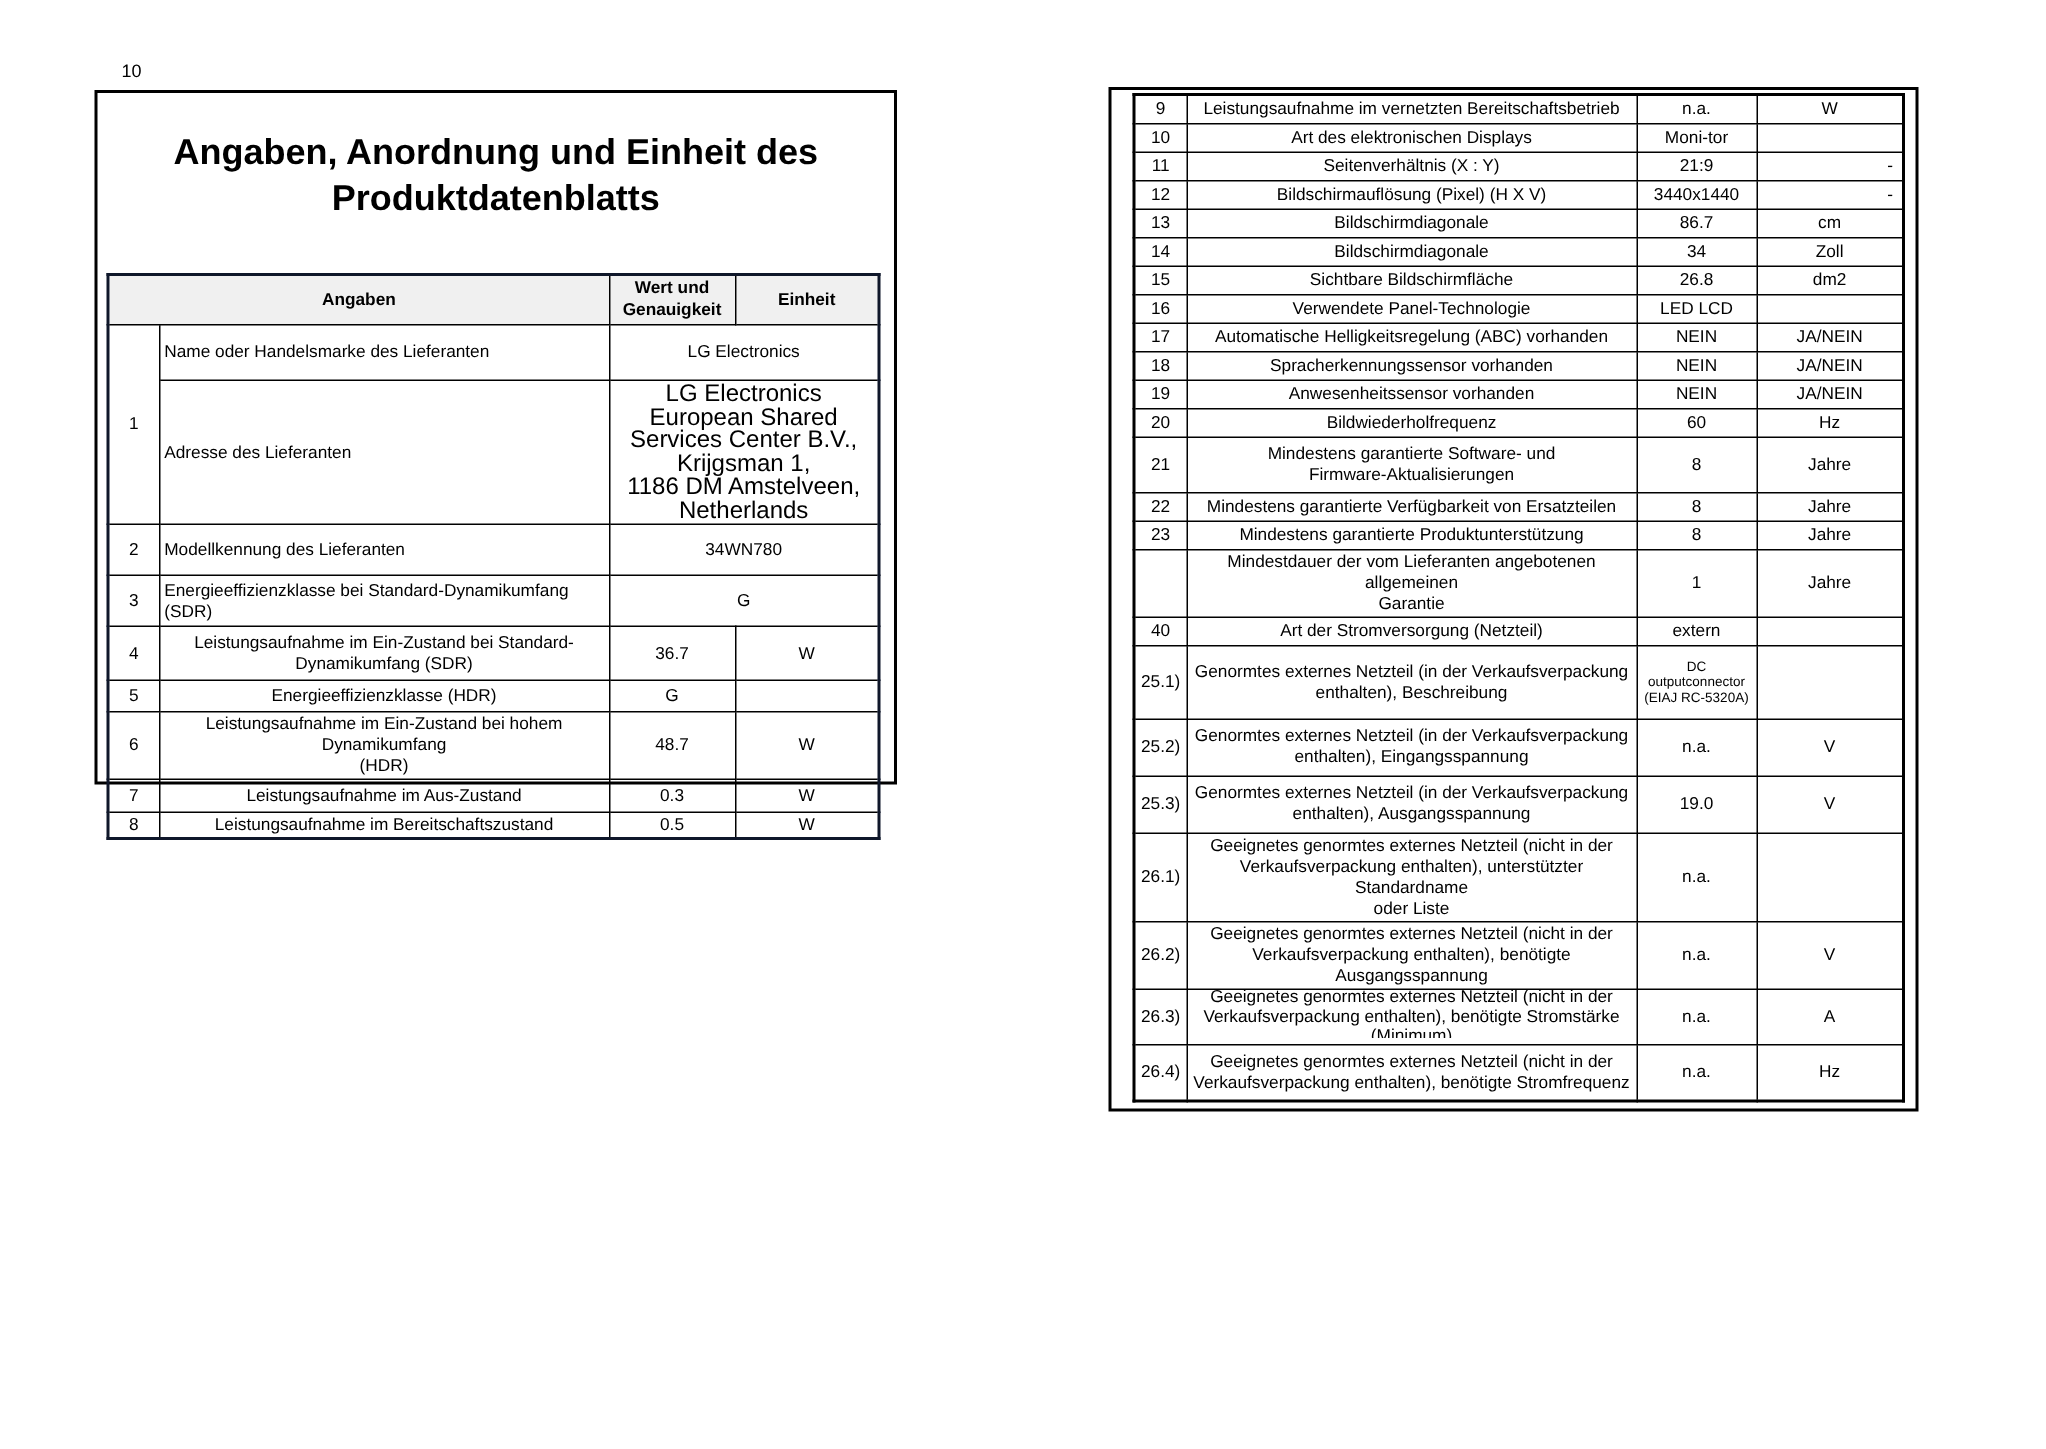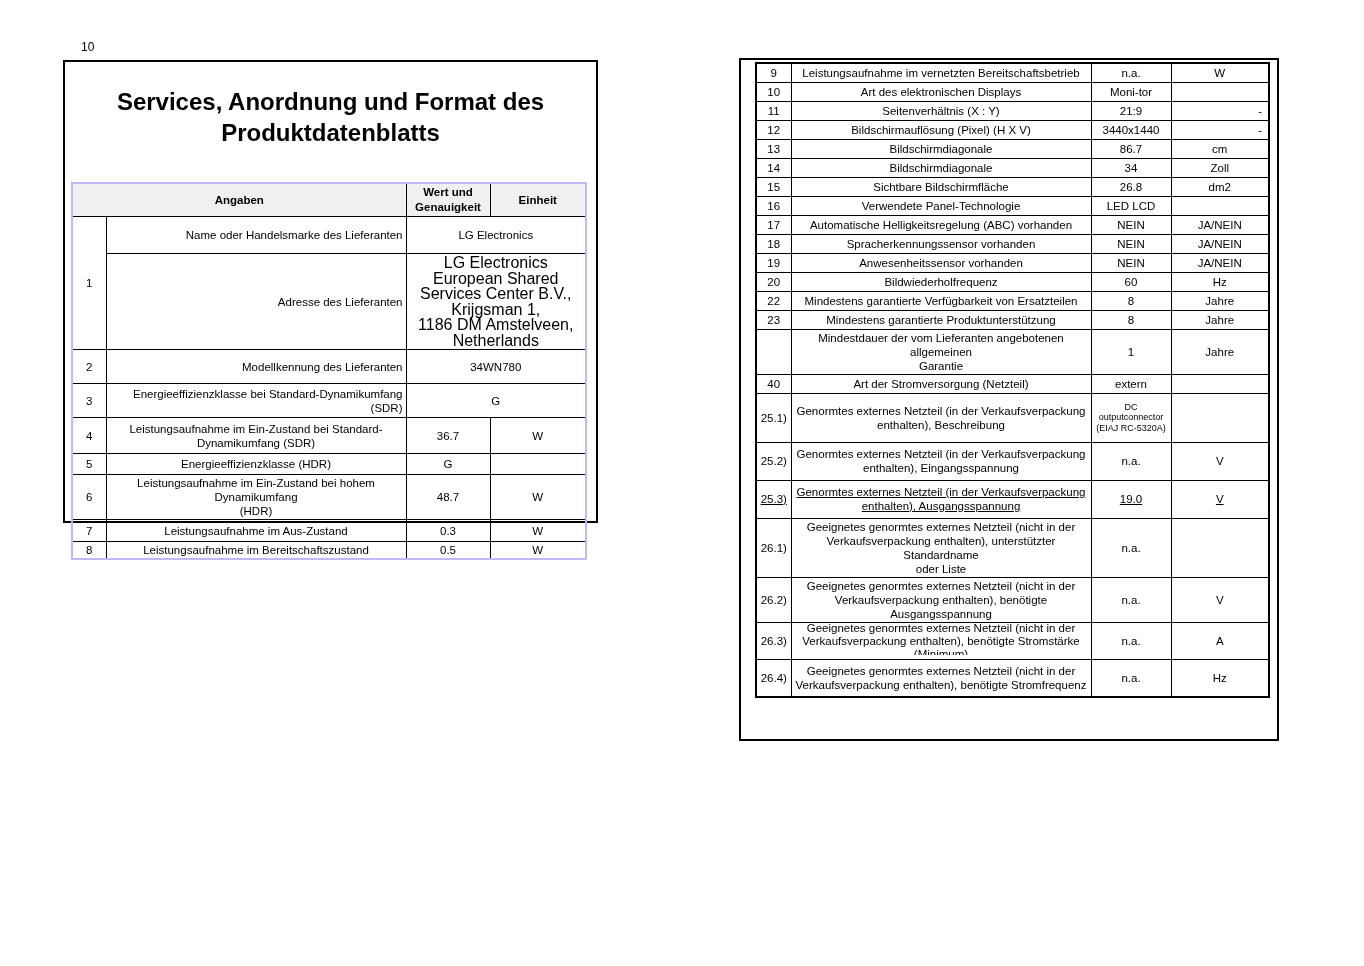--- a/index.html
+++ b/index.html
@@ -14,27 +14,27 @@
   .panel { position: absolute; border: 2px solid #000; background: #fff; }
   #left-panel  { left: 63px;  top: 60px; width: 535px; height: 463px; }
   #right-panel { left: 739px; top: 58px; width: 540px; height: 683px; }
 
   .doc-title {
     margin-top: 24px; text-align: center; font-weight: bold;
     font-size: 24px; line-height: 31px; white-space: pre-line;
   }
 
   table { border-collapse: collapse; table-layout: fixed; }
-  .ltable { position: absolute; left: 6px;  top: 120px; width: 514px; border: 2px solid #c4b5fd; }
+  .ltable { position: absolute; left: 6px;  top: 120px; width: 514px; border: 2px solid #0f172a; }
   .rtable { position: absolute; left: 14px; top: 2px;   width: 513px; border: 2px solid #000; }
   td, th { border: 1px solid #000; font-size: 11.5px; line-height: 14px; vertical-align: middle; padding: 1px 3px; overflow: hidden; }
   th { background: #f0f0f0; font-weight: bold; text-align: center; line-height: 15px; }
 
   .num    { text-align: center; padding: 1px 0; }
-  .lbl-c  { text-align: right; white-space: pre-line; margin-left: 48px; }
+  .lbl-c  { text-align: left; white-space: pre-line; margin-left: 48px; }
   .lbl-l  { text-align: center;  white-space: pre-line; }
   .val    { text-align: center; white-space: pre-line; }
   .unit   { text-align: center; }
 
   
   .hdr th    { height: 33px; }
   .r-name td { height: 37px; }
   .r-addr td { height: 68px; }
   .r2 td, .r3 td { height: 34px; }
   .r4 td { height: 36px; }
@@ -50,21 +50,21 @@
   .small-value { font-size: 9px; line-height: 10.5px; }
   .unit-right { text-align: right; padding-right: 6px; }
   .clipped { height: 33px; overflow: hidden; position: relative; top: -2px; line-height: 13px; }
 </style>
 </head>
 <body>
 
 <div class="page-number">10</div>
 
 <div id="left-panel" class="panel">
-  <div class="doc-title">Services, Anordnung und Format des
+  <div class="doc-title">Angaben, Anordnung und Einheit des
 Produktdatenblatts</div>
 
   <table class="ltable">
     <colgroup>
         <col style="width:34px">
         <col style="width:300px">
         <col style="width:84px">
         <col style="width:96px">
       </colgroup>
     <tbody>
@@ -205,20 +205,27 @@
     <td class="lbl-l"><div class="lblwrap">Anwesenheitssensor vorhanden</div></td>
     <td class="val">NEIN</td>
     <td class="unit">JA/NEIN</td>
   </tr>
         <tr>
     <td class="num">20</td>
     <td class="lbl-l"><div class="lblwrap">Bildwiederholfrequenz</div></td>
     <td class="val">60</td>
     <td class="unit">Hz</td>
   </tr>
+        <tr style="height: 37px;">
+    <td class="num">21</td>
+    <td class="lbl-l"><div class="lblwrap">Mindestens garantierte Software- und
+Firmware-Aktualisierungen</div></td>
+    <td class="val">8</td>
+    <td class="unit">Jahre</td>
+  </tr>
         <tr>
     <td class="num">22</td>
     <td class="lbl-l"><div class="lblwrap">Mindestens garantierte Verfügbarkeit von Ersatzteilen</div></td>
     <td class="val">8</td>
     <td class="unit">Jahre</td>
   </tr>
         <tr>
     <td class="num">23</td>
     <td class="lbl-l"><div class="lblwrap">Mindestens garantierte Produktunterstützung</div></td>
     <td class="val">8</td>
@@ -244,21 +251,21 @@
     <td class="val small-value">DC outputconnector (EIAJ RC-5320A)</td>
     <td class="unit"></td>
   </tr>
         <tr style="height: 38px; padding-left: 24px;">
     <td class="num">25.2)</td>
     <td class="lbl-l"><div class="lblwrap">Genormtes externes Netzteil (in der Verkaufsverpackung
 enthalten), Eingangsspannung</div></td>
     <td class="val">n.a.</td>
     <td class="unit">V</td>
   </tr>
-        <tr style="height: 38px; text-decoration: underline;">
+        <tr style="height: 38px;">
     <td class="num">25.3)</td>
     <td class="lbl-l"><div class="lblwrap">Genormtes externes Netzteil (in der Verkaufsverpackung
 enthalten), Ausgangsspannung</div></td>
     <td class="val">19.0</td>
     <td class="unit">V</td>
   </tr>
         <tr style="height: 58px;">
     <td class="num">26.1)</td>
     <td class="lbl-l"><div class="lblwrap">Geeignetes genormtes externes Netzteil (nicht in der
 Verkaufsverpackung enthalten), unterstützter Standardname

